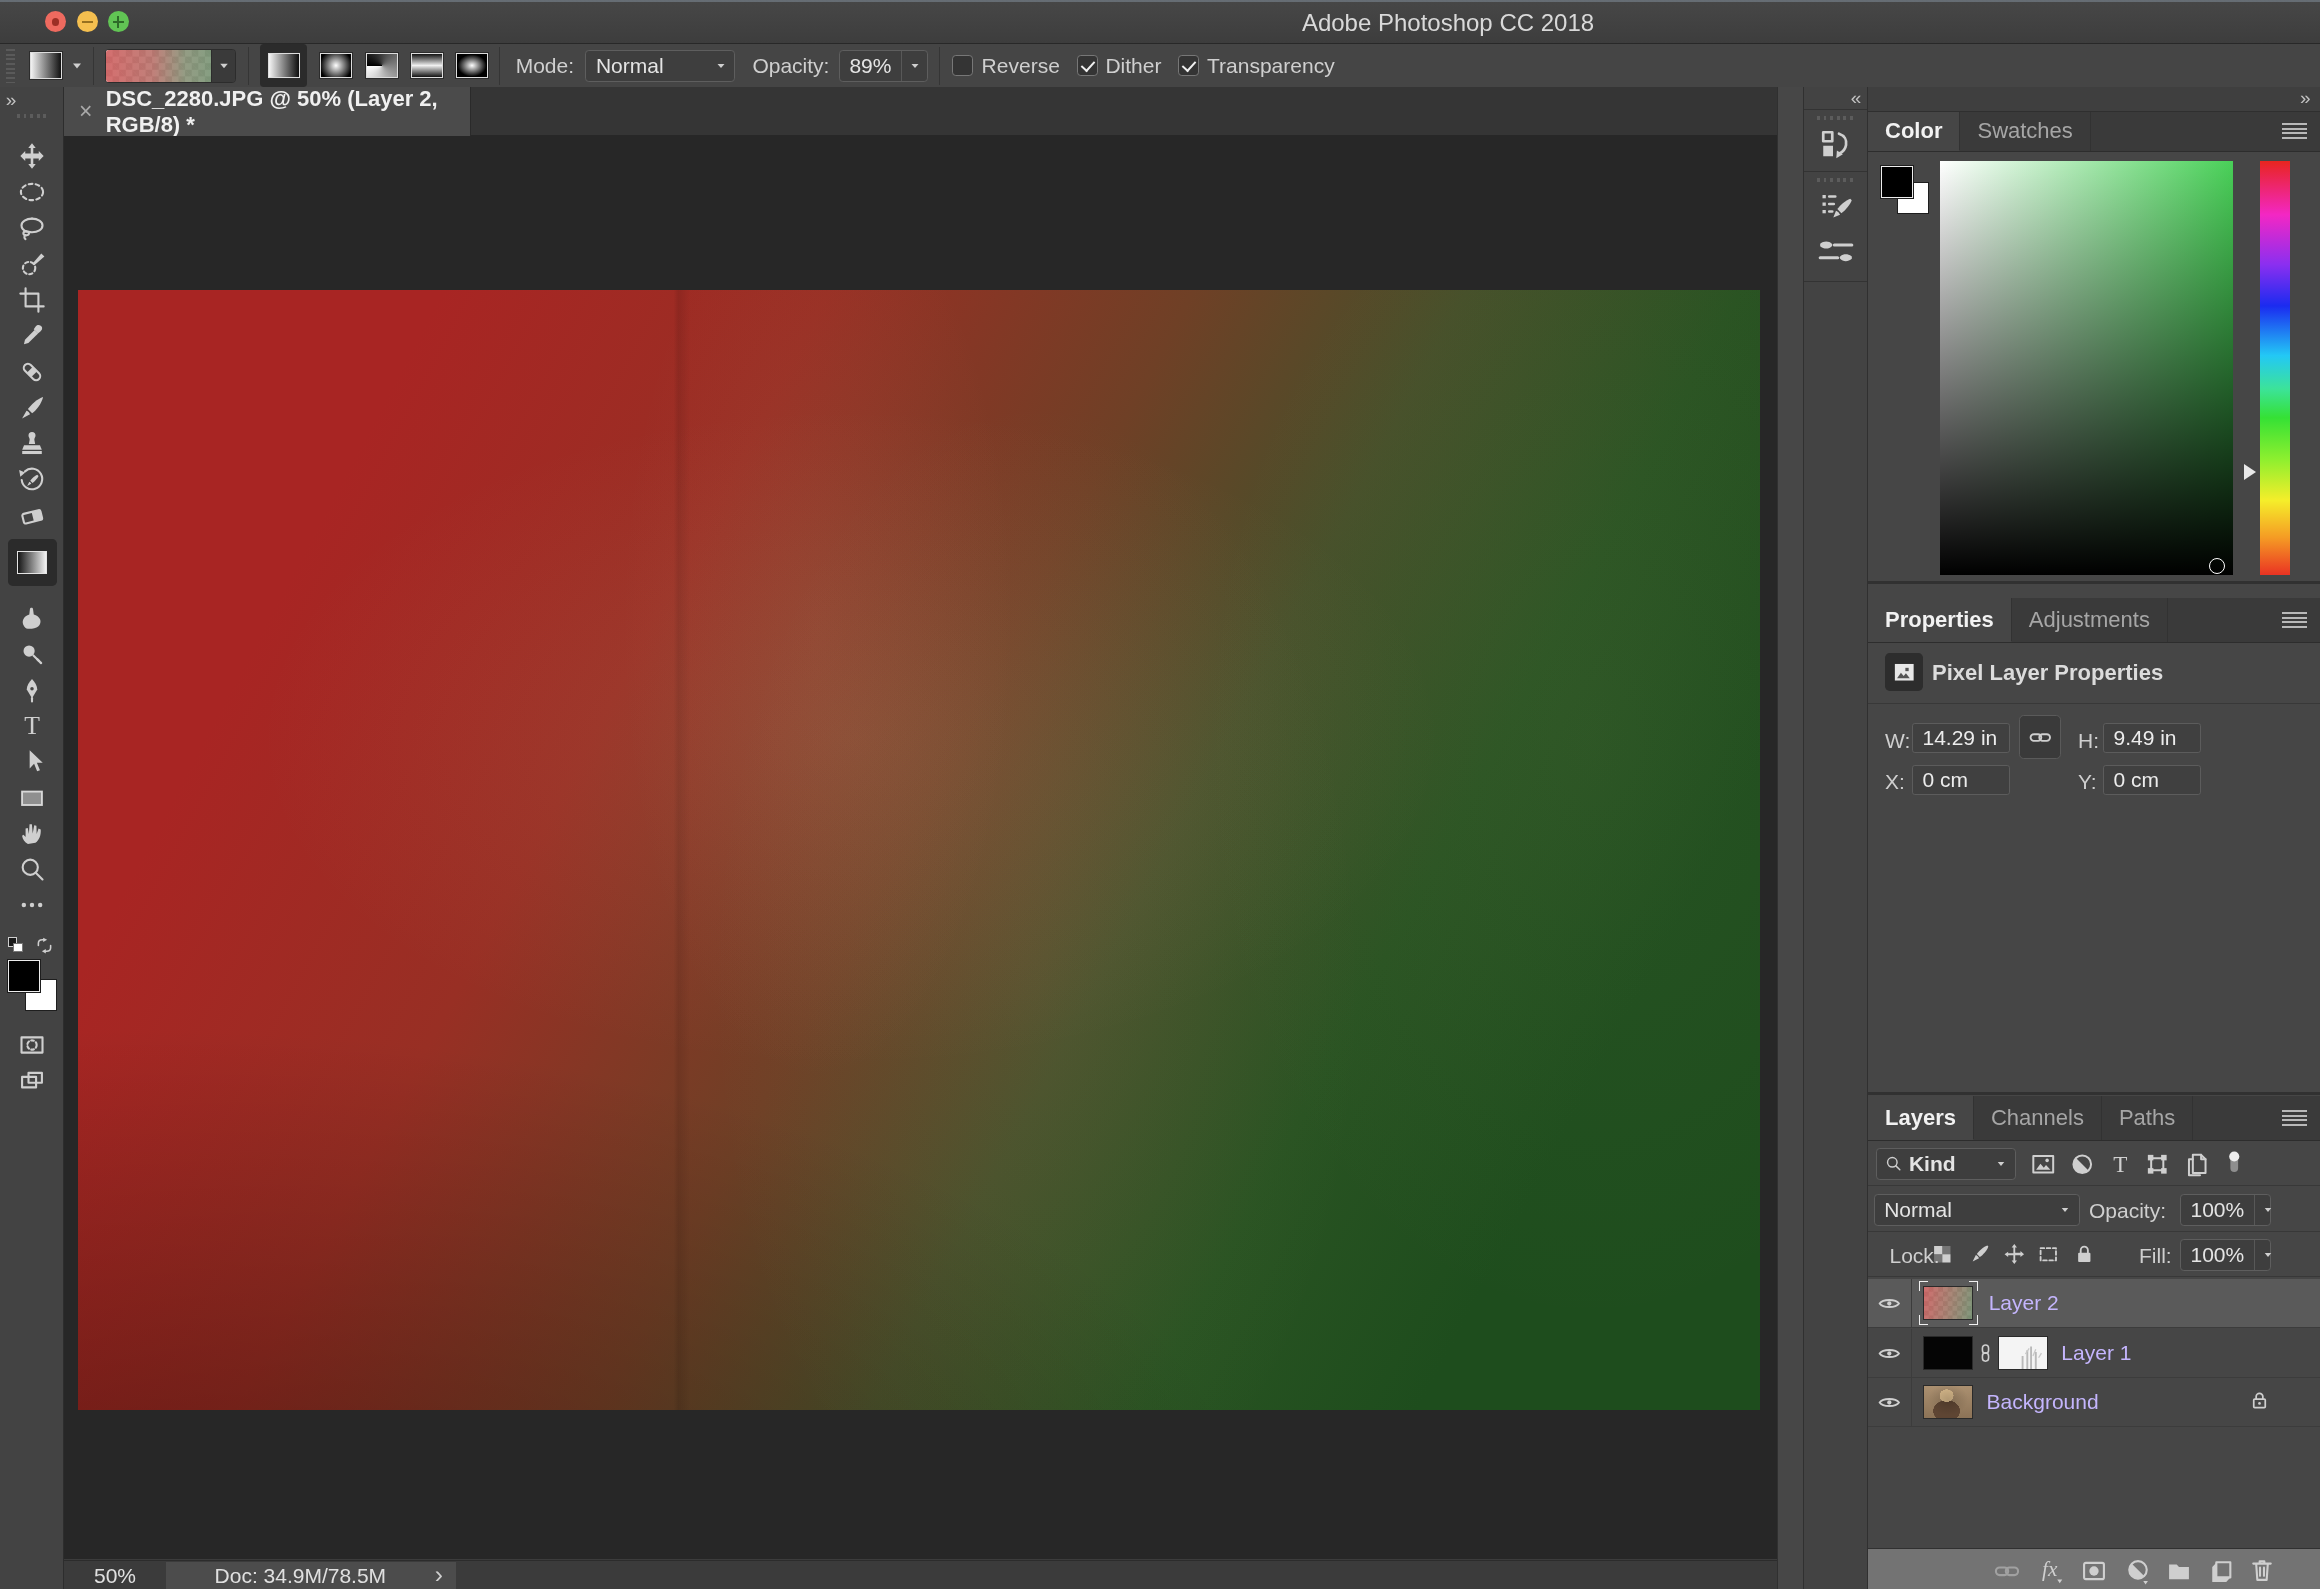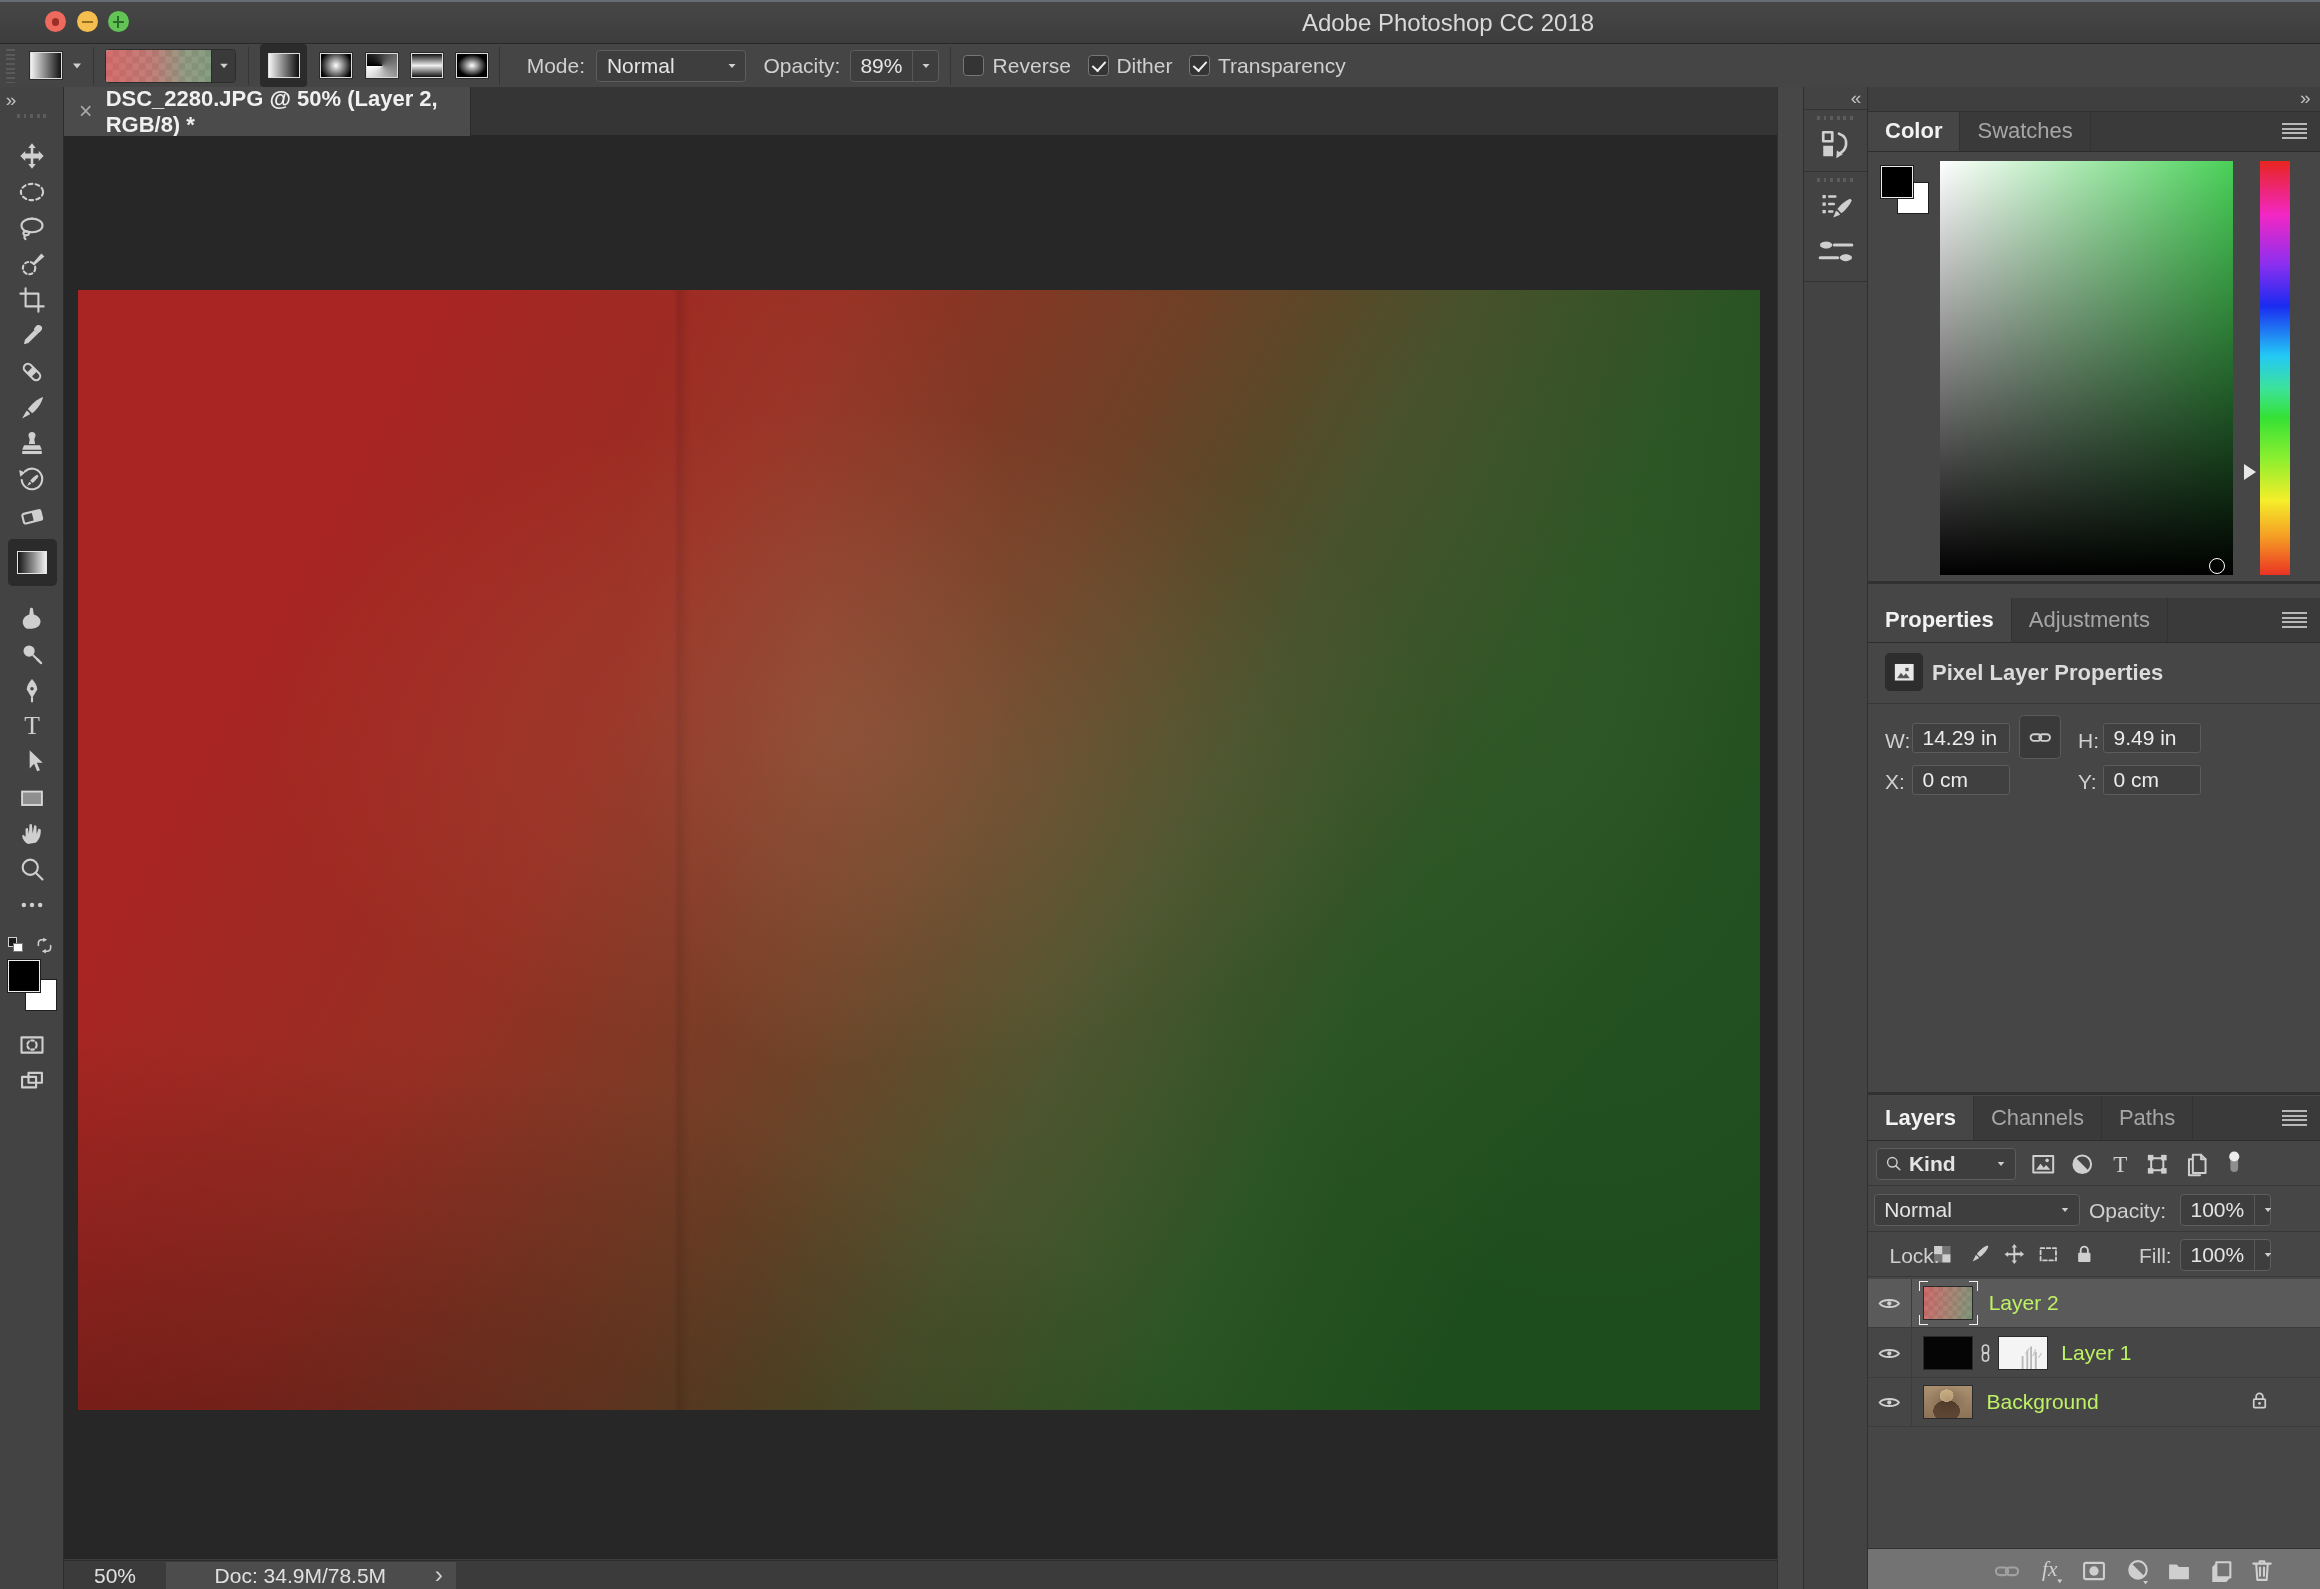--- a/index.html
+++ b/index.html
@@ -101,21 +101,21 @@
   #picker-ring { position:absolute; left:341px; top:471px; width:16px; height:16px; border:1.9px solid #fff;
     border-radius:50%; }
   .fg-sw { width:32px; height:32px; background:#000; border:1.9px solid #ededed; outline:0.9px solid #1e1e1e; position:absolute; }
   .bg-sw { width:32px; height:32px; background:#fff; border:0.9px solid #1e1e1e; position:absolute; }
 
   
   .layer-row { position:absolute; left:0; width:452px; height:49px; border-bottom:0.9px solid #3c3c3c;
                display:flex; align-items:center; }
   .eye-col { width:44px; align-self:stretch; border-right:0.9px solid #3c3c3c; display:flex; align-items:center;
              justify-content:center; flex:none; }
-  .lname { font-size:21px; color:#bef264; margin-left:13.2px; }
+  .lname { font-size:21px; color:#c4b5fd; margin-left:13.2px; }
   .thumb { width:50px; height:34px; flex:none; border:0.9px solid #2a2a2a; }
   .brk { position:absolute; width:9.5px; height:9.5px; border:1.9px solid #f0f0f0; }
 </style>
 </head>
 <body>
 
 <div id="app">
 
   <div id="titlebar" class="abs">
     <div class="tl" style="left:45px;background:#ee6a5f;">
@@ -159,21 +159,21 @@
       <div class="gtype" style="background:conic-gradient(from 270deg,#000,#fff);"></div>
     </div>
     <div style="margin-left:13.2px;">
       <div class="gtype" style="background:linear-gradient(180deg,#111,#f0f0f0 50%,#111);"></div>
     </div>
     <div style="margin-left:13.2px;">
       <div class="gtype" style="background:radial-gradient(ellipse 60% 60% at 50% 50%,#fff 0%,#000 80%);"></div>
     </div>
     <div class="vdiv"></div>
 
-    <span class="lbl" style="margin-left:15px;">Mode:</span>
+    <span class="lbl" style="margin-left:4px;">Mode:</span>
     <div class="combo" style="width:150px;height:32px;margin-left:11.4px;">
       <span class="val">Normal</span>
       <div class="cwrap" style="border-left:none;">
           <div class="chev" style="transform:scale(.7);"></div>
         </div>
     </div>
 
     <span class="lbl" style="margin-left:17px;">Opacity:</span>
     <div class="combo" style="width:89px;height:32px;margin-left:9.5px;">
       <span class="val">89%</span>

